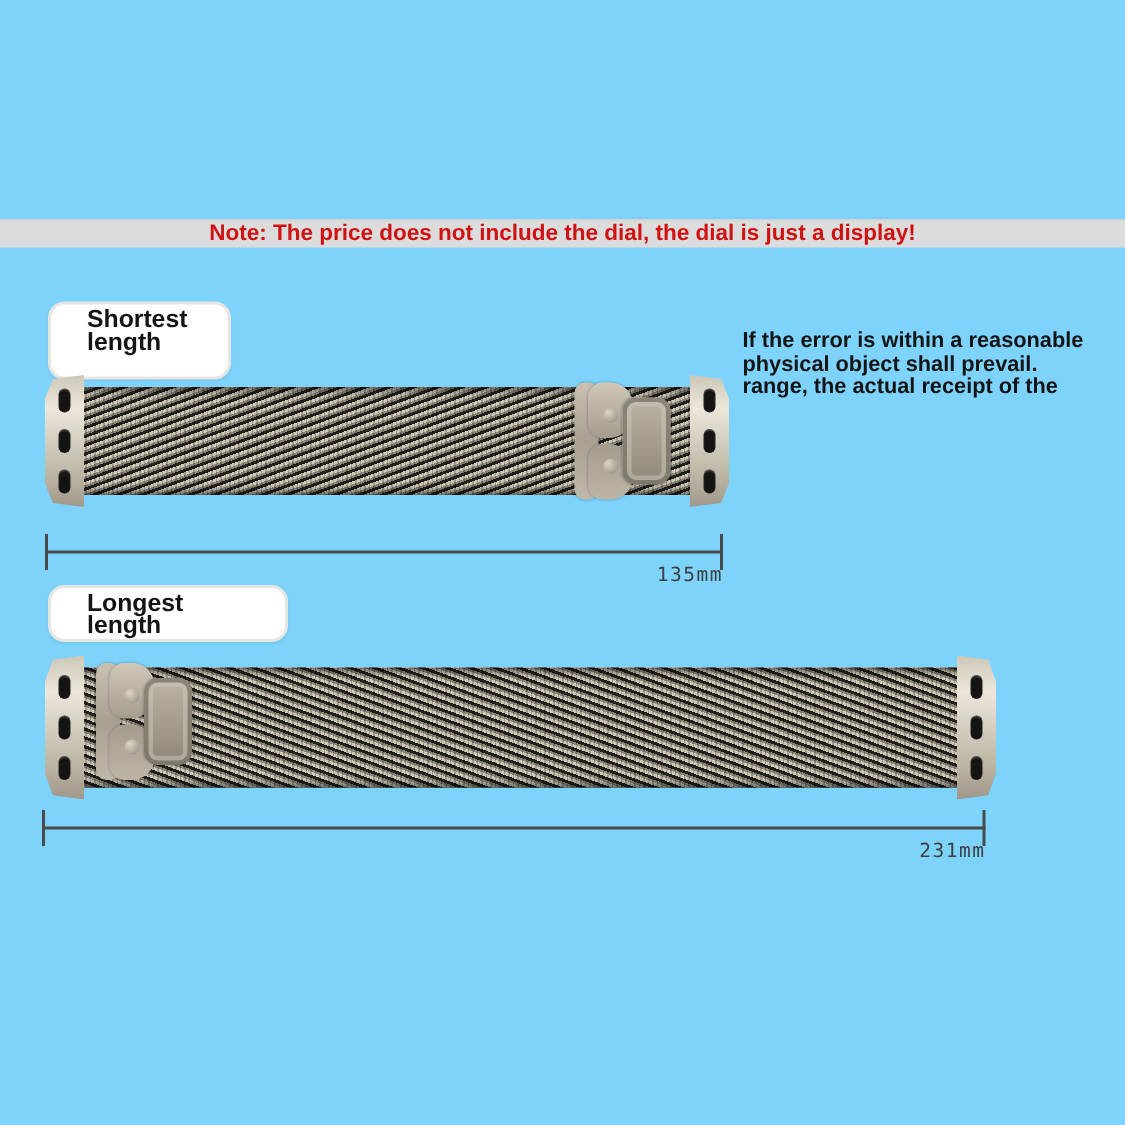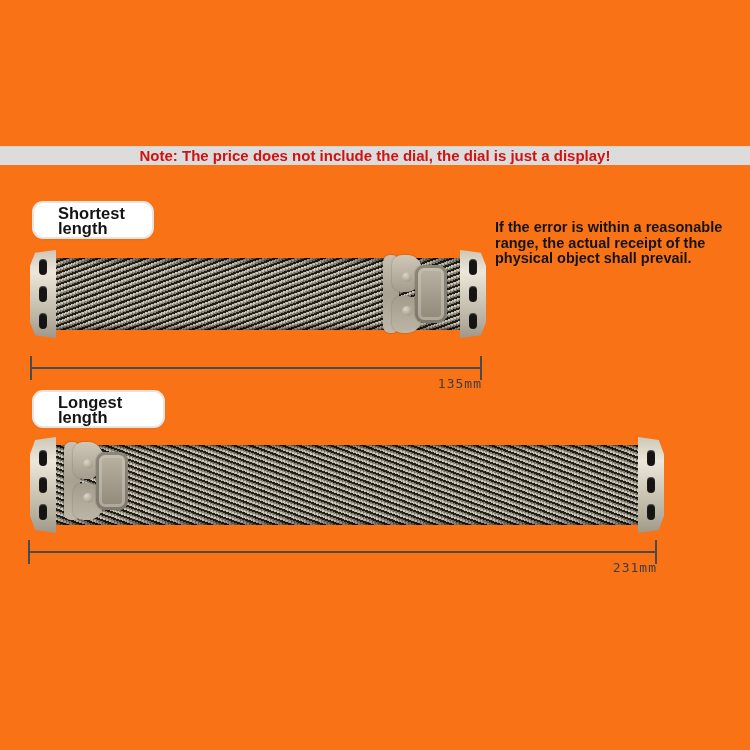--- a/index.html
+++ b/index.html
@@ -1,37 +1,37 @@
 <!DOCTYPE html>
 <html><head>
 <meta charset="utf-8">
 <style>
   html,body{margin:0;padding:0;background:#ffffff;}
   #stage{
     position:relative;width:750px;height:750px;overflow:hidden;
-    background:#f97316;
+    background:#7dd3fc;
     font-family:"Liberation Sans", sans-serif;
   }
   
   .note-banner{
     position:absolute;left:0;top:146px;width:750px;height:18px;
     background:#dcdcdc;border-top:1px solid #d2d2d2;
     color:#d01212;font-weight:bold;font-size:15px;line-height:17px;
     text-align:center;white-space:nowrap;
   }
   
   .callout{
     position:absolute;box-sizing:border-box;background:#ffffff;
     border:2px solid #e7e5e1;border-radius:11px;
     box-shadow:0 1px 2px rgba(0,0,0,.06);
     font-weight:bold;font-size:16.5px;line-height:15px;color:#141414;
     padding:3px 6px 0 24px;white-space:nowrap;
   }
-  .callout.shortest{left:32px;top:201px;width:122px;height:38px;}
-  .callout.longest {left:32px;top:390px;width:133px;height:38px;}
+  .callout.shortest{left:32px;top:201px;width:122px;height:52px;}
+  .callout.longest {left:32px;top:390px;width:160px;height:38px;}
   .callout-line{display:block;}
   
   .disclaimer{position:absolute;left:495px;top:220px;width:247px;color:#141414;font-weight:bold;}
   .disclaimer .measured{text-align:right;font-size:13.5px;line-height:16px;white-space:nowrap;}
   .disclaimer .error{text-align:left;font-size:14.5px;line-height:15.5px;white-space:nowrap;}
   
   .band{position:absolute;}
   .band1{left:30px;top:250px;width:456px;height:88px;}
   .band2{left:30px;top:437px;width:634px;height:96px;}
   .mesh{
@@ -96,22 +96,22 @@
   <div class="note-banner">Note: The price does not include the dial, the dial is just a display!</div>
 
   <div class="callout shortest">
     <span class="callout-line">Shortest</span>
     <span class="callout-line">length</span>
   </div>
 
   <div class="disclaimer">
     <div class="error">
       <div>If the error is within a reasonable</div>
+      <div>physical object shall prevail.</div>
       <div>range, the actual receipt of the</div>
-      <div>physical object shall prevail.</div>
     </div>
   </div>
 
   <div class="band band1">
     <div class="mesh"></div>
     <div class="adapter left">
       <div class="slots">
         <div class="slot"></div>
         <div class="slot"></div>
         <div class="slot"></div>

